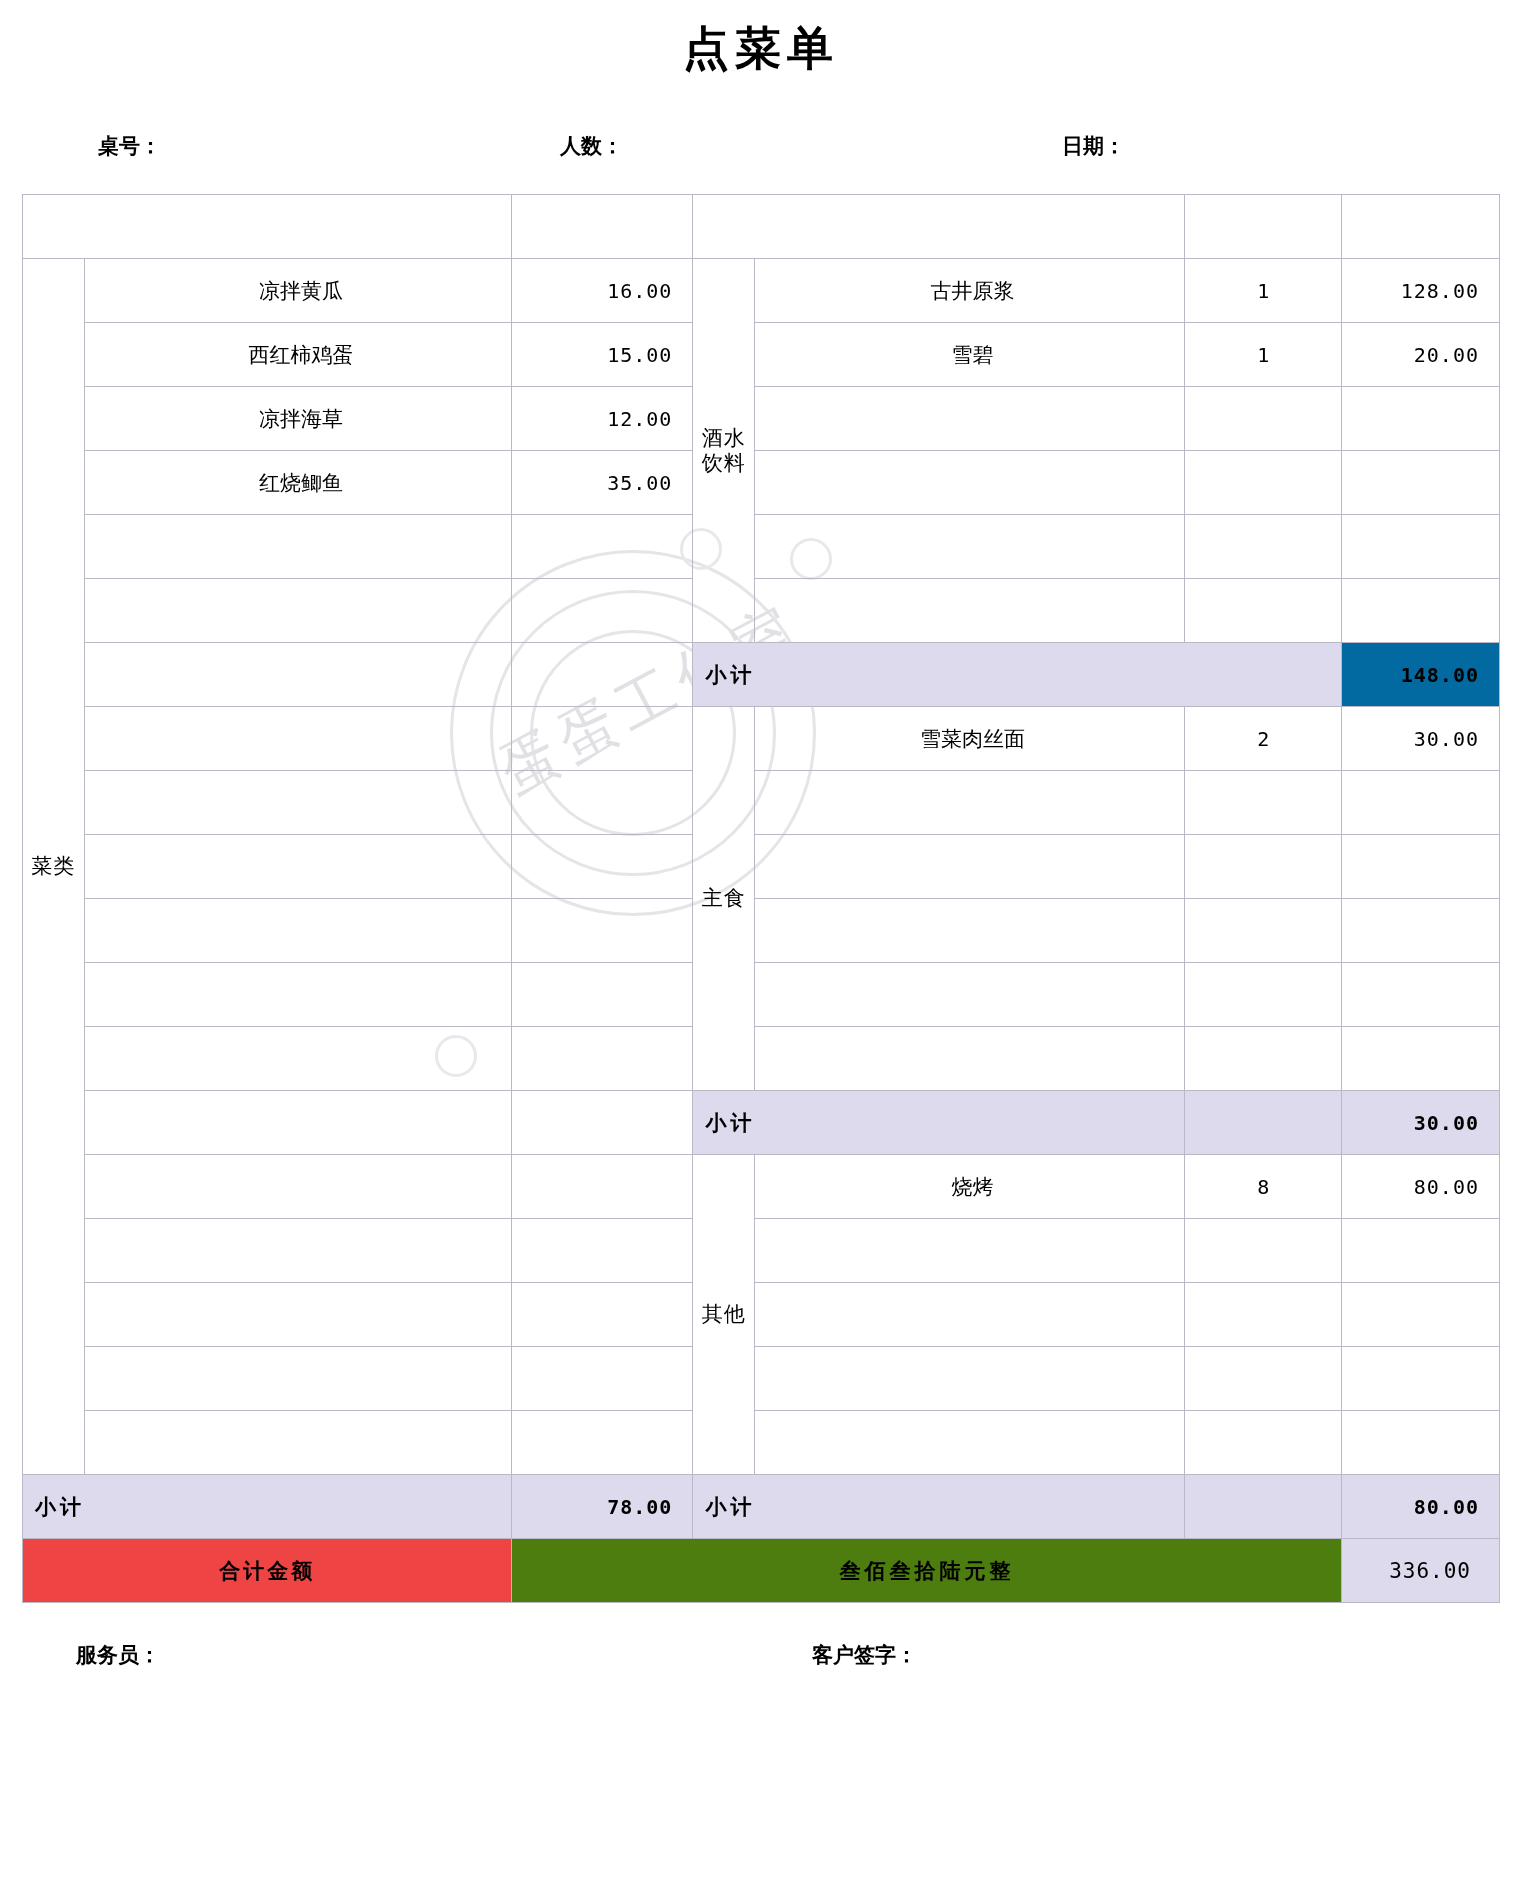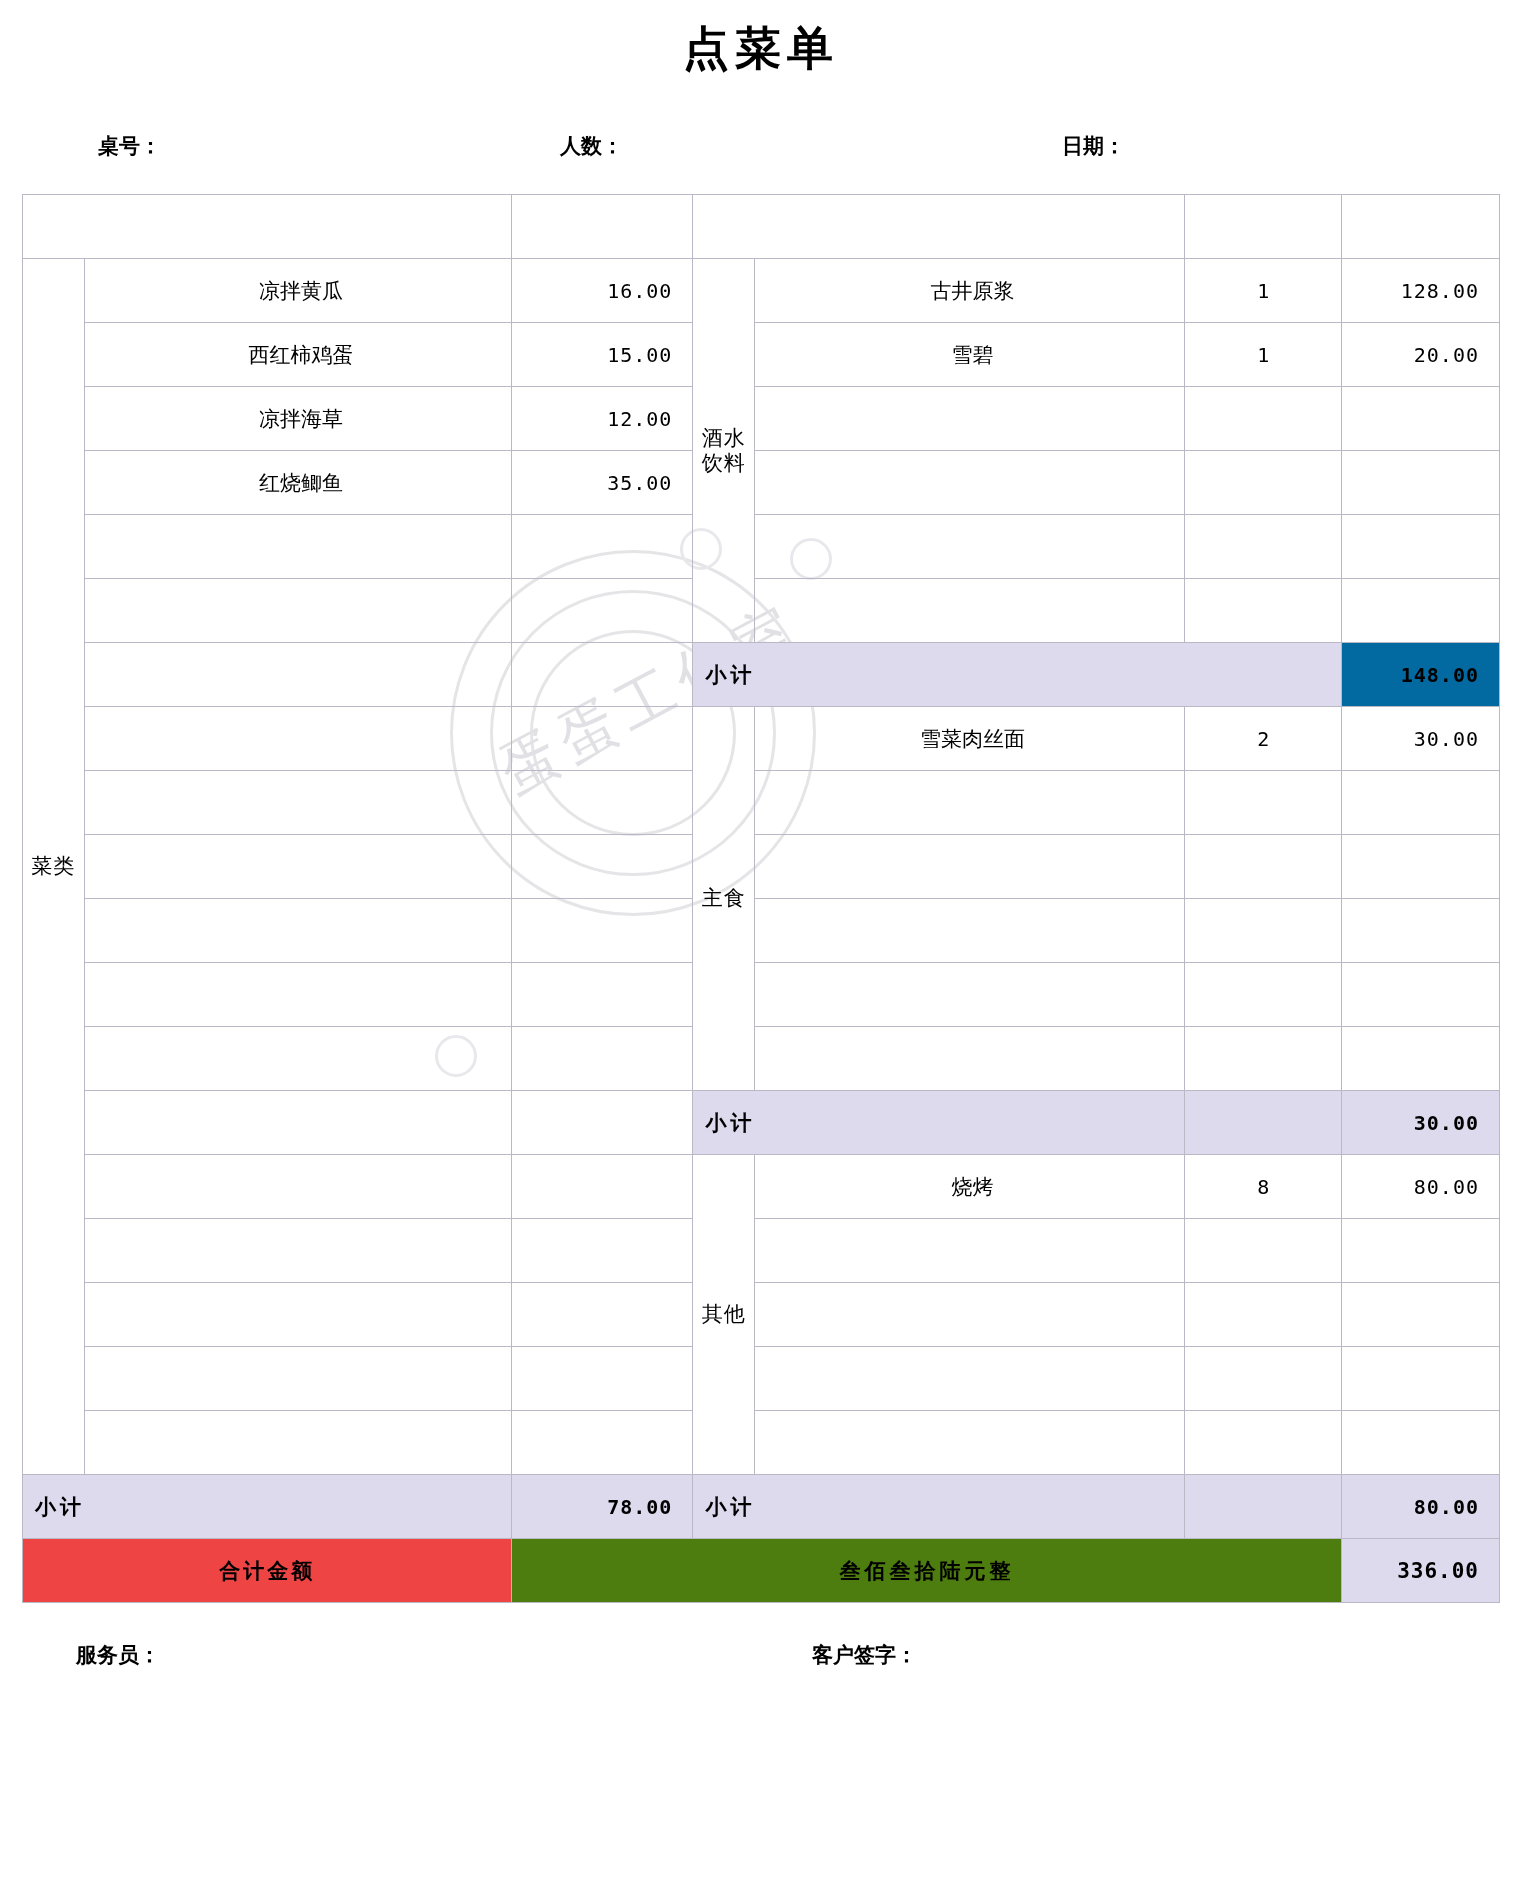--- a/index.html
+++ b/index.html
@@ -164,22 +164,22 @@
     background: #ef4444;
   }
   td.total-words {
     text-align: center;
     letter-spacing: 4px;
     font-weight: bold;
     background: #4d7c0f;
   }
   td.total-amount {
     text-align: right;
-    padding-right: 20px;
-    font-weight: bold;
+    padding-right: 28px;
+    font-weight: normal;
     background: #dedaee;
     font-family: "DejaVu Sans Mono", monospace;
     letter-spacing: 1px;
   }
   
   .footer-row {
     display: flex;
     margin-top: 38px;
     padding: 0 22px;
     font-size: 21px;

